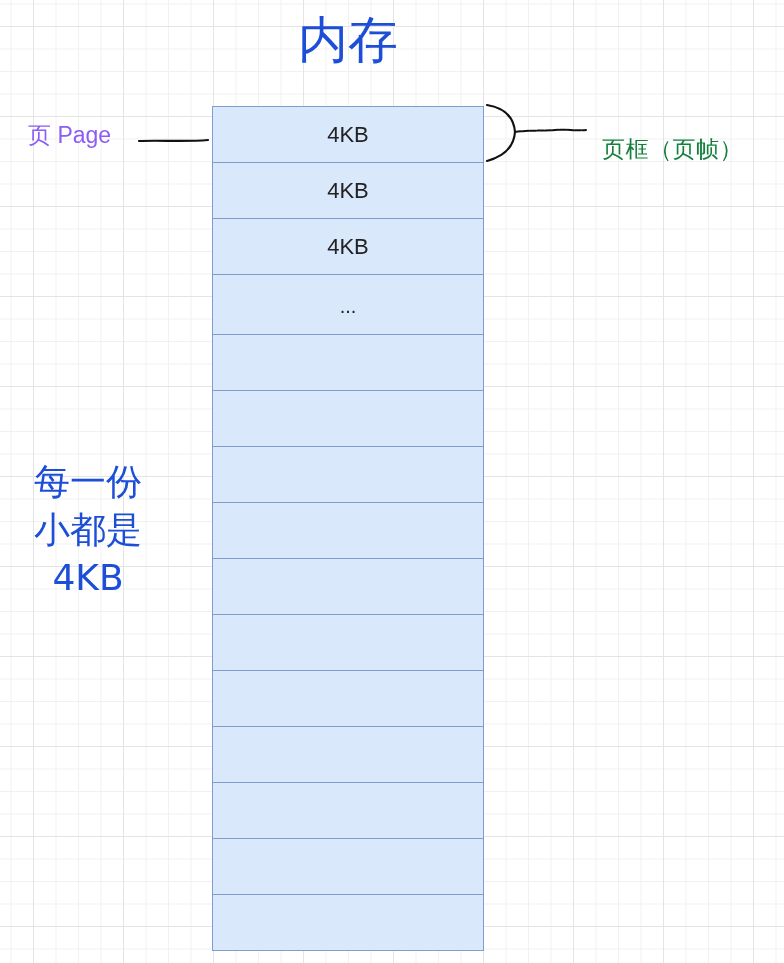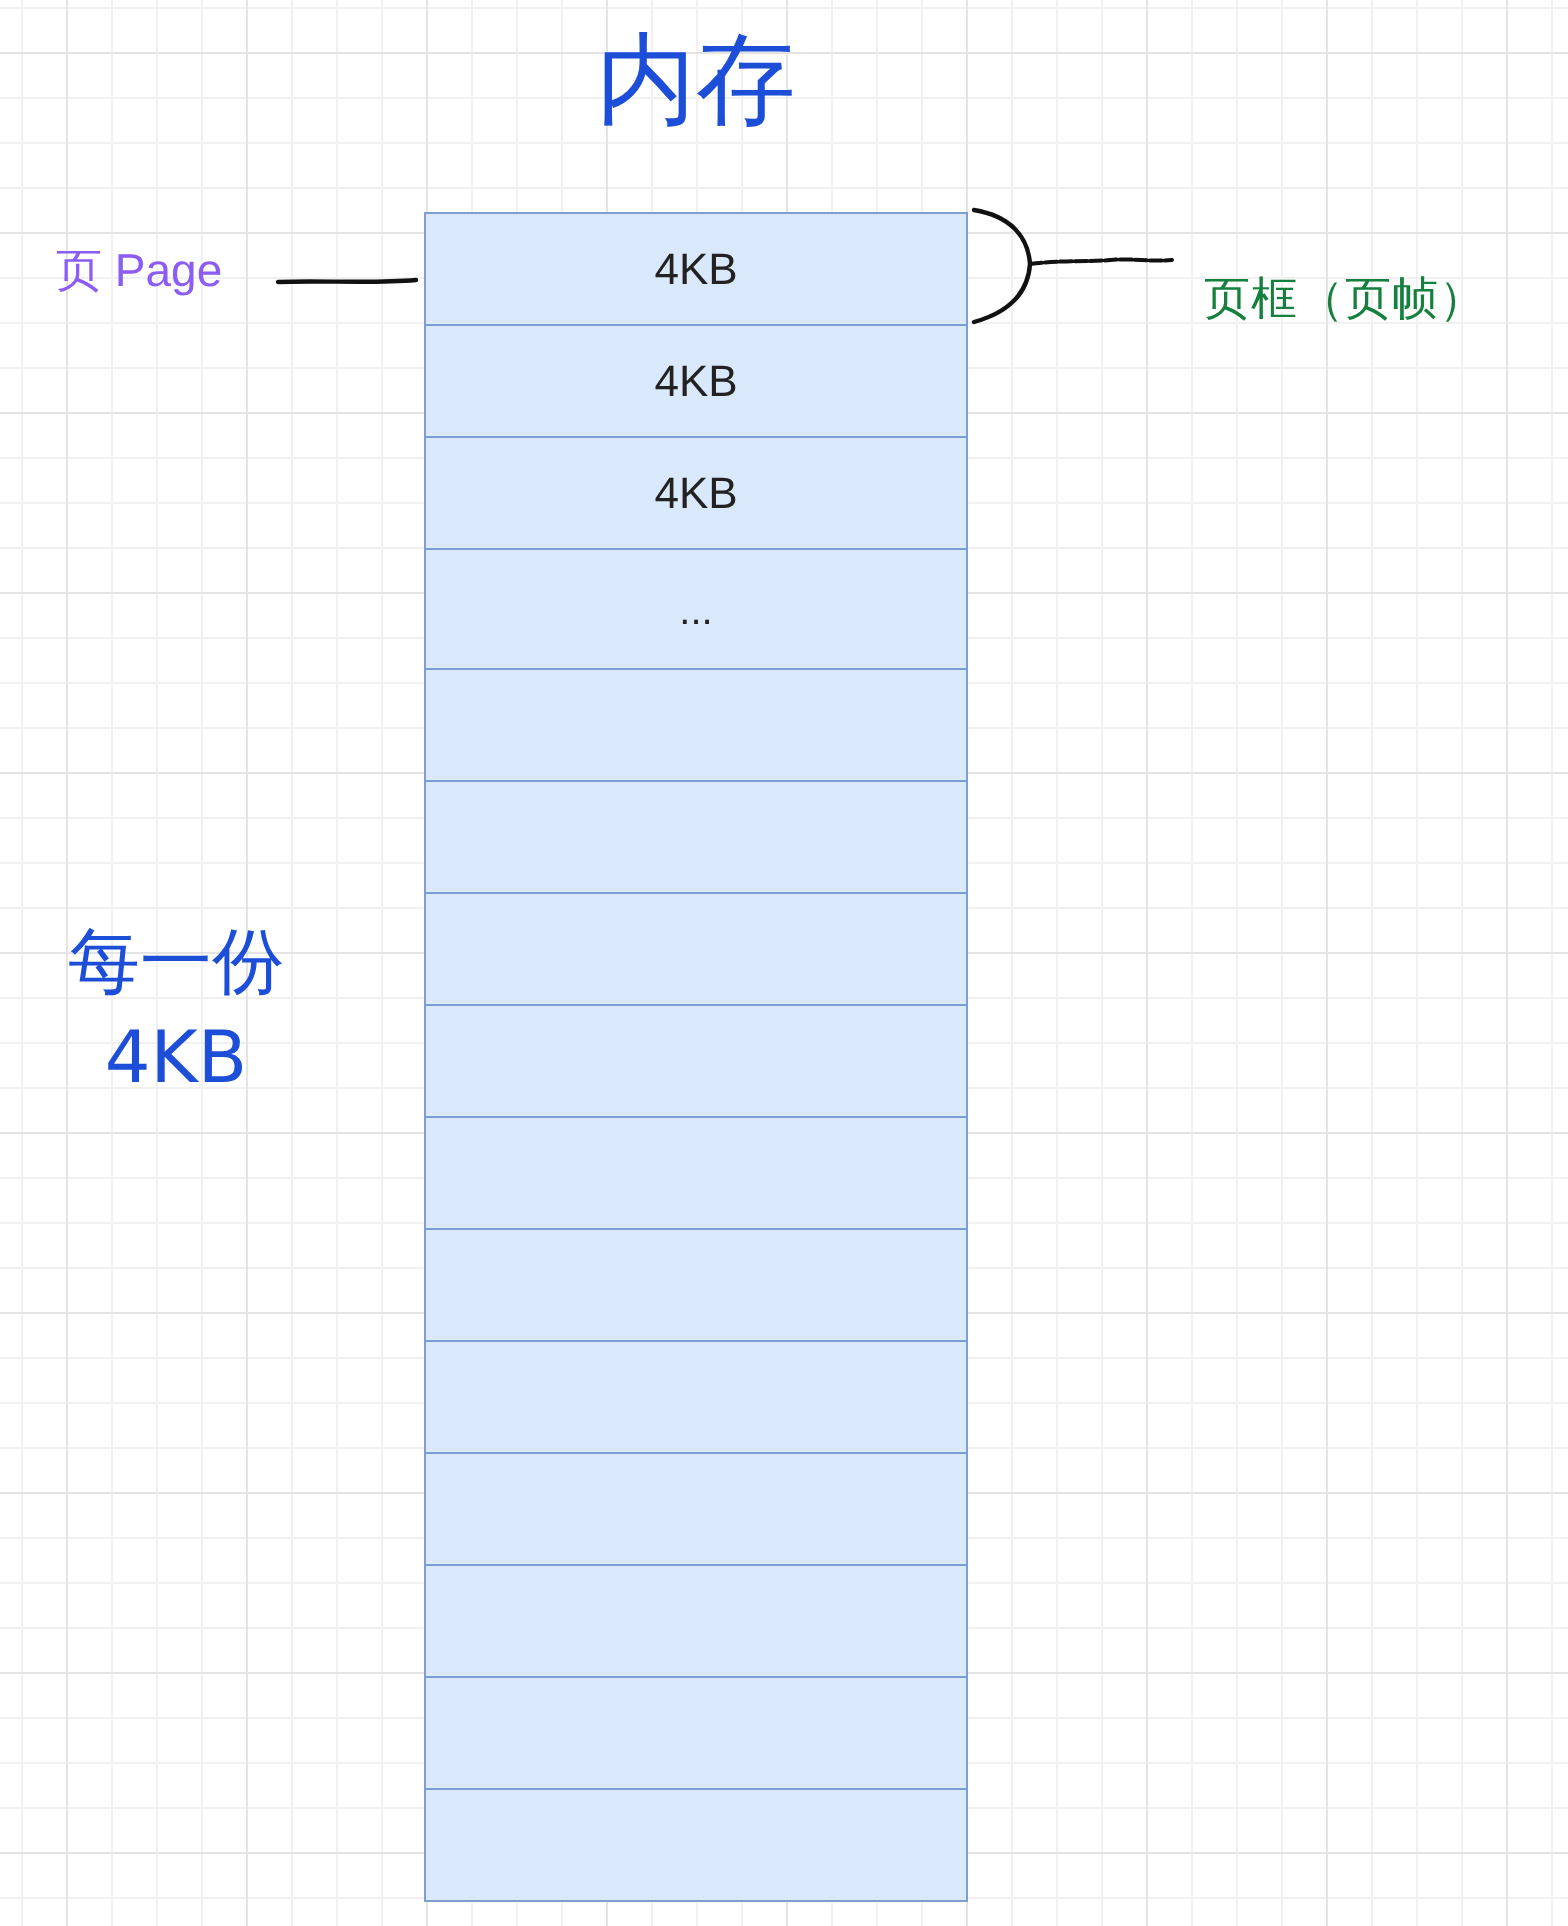--- a/index.html
+++ b/index.html
@@ -70,20 +70,21 @@
   <div class="row"></div>
   <div class="row"></div>
   <div class="row"></div>
   <div class="row"></div>
   <div class="row"></div>
   <div class="row"></div>
 </div>
 
 <div class="note">
   <div>每一份</div>
+  <div>小都是</div>
   <div>4KB</div>
 </div>
 
 <svg class="overlay" width="784" height="963">
 
   <path d="M139 141 C 160 140, 185 142, 208 140" stroke="#111" stroke-width="2.2" fill="none" stroke-linecap="round"></path>
 
   <path d="M487 105 C 505 108, 514 118, 515 132 C 514 146, 505 156, 487 161" stroke="#111" stroke-width="2.2" fill="none" stroke-linecap="round"></path>
   <path d="M515 132 C 530 130, 545 131, 555 130 C 565 129, 575 131, 586 130" stroke="#111" stroke-width="2" fill="none" stroke-linecap="round" stroke-dasharray="6 1.5"></path>
 </svg>

